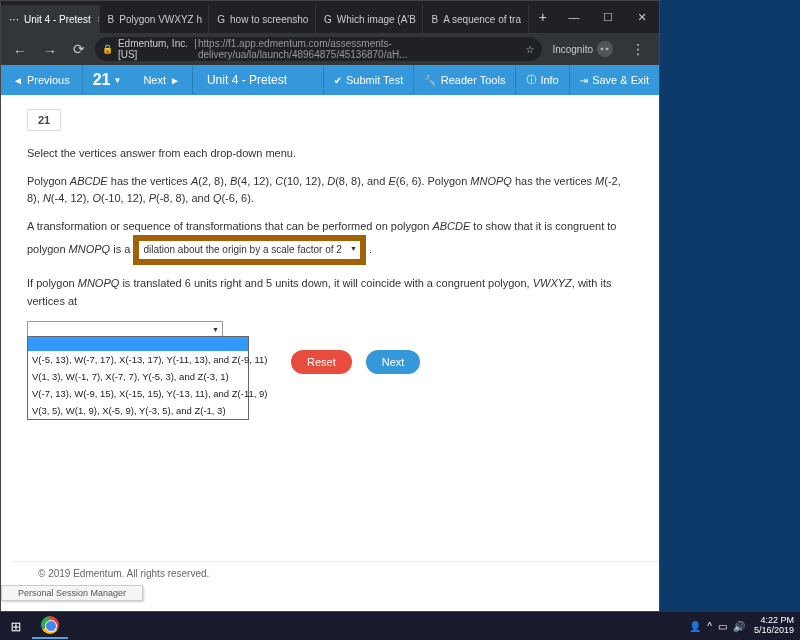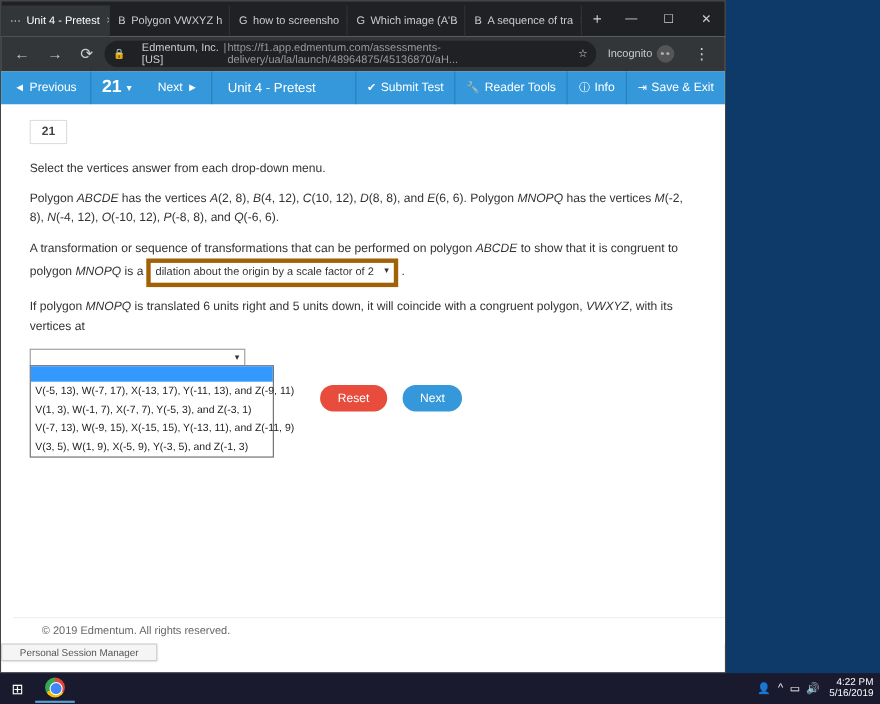--- a/index.html
+++ b/index.html
@@ -13,21 +13,21 @@
 .tab-close { margin-left: 6px; font-size: 11px; color: #aaa; }
 .tab-icon { margin-right: 5px; font-size: 10px; }
 .new-tab { color: #ccc; padding: 0 10px; font-size: 14px; }
 .win-controls { margin-left: auto; display: flex; }
 .win-btn { width: 34px; height: 28px; color: #ccc; display: flex; align-items: center; justify-content: center; font-size: 11px; }
 
 .nav-bar { background: #323639; height: 32px; display: flex; align-items: center; padding: 0 6px; gap: 4px; }
 .nav-btn { color: #ccc; font-size: 14px; padding: 4px 6px; }
 .url-bar { flex: 1; display: flex; align-items: center; background: #202124; border-radius: 12px; height: 24px; padding: 0 8px; font-size: 10px; color: #ccc; overflow: hidden; }
 .lock-icon { margin-right: 4px; font-size: 9px; }
-.url-secure { color: #ccc; margin-left: 11px; }
+.url-secure { color: #ccc; }
 .url-rest { color: #999; }
 .star-icon { margin-left: 6px; color: #ccc; }
 .incognito-badge { display: flex; align-items: center; gap: 4px; color: #ccc; font-size: 10px; padding: 0 6px; }
 .incog-icon { width: 16px; height: 16px; border-radius: 50%; background: #555; display: flex; align-items: center; justify-content: center; font-size: 9px; }
 .menu-dots { color: #ccc; padding: 0 8px; font-size: 14px; }
 
 .app-header { background: #3498db; height: 30px; display: flex; align-items: center; color: #fff; font-size: 11px; }
 .hdr-left { display: flex; align-items: center; }
 .hdr-btn { padding: 0 12px; display: flex; align-items: center; gap: 4px; height: 30px; border-right: 1px solid #2980b9; }
 .hdr-q { font-size: 16px; font-weight: bold; padding: 0 10px; display: flex; align-items: center; gap: 3px; }
@@ -35,21 +35,21 @@
 .hdr-title { padding: 0 14px; font-size: 12px; }
 .hdr-right { margin-left: auto; display: flex; }
 .hdr-rbtn { padding: 0 10px; display: flex; align-items: center; gap: 4px; height: 30px; border-left: 1px solid #2980b9; }
 .hdr-icon { font-size: 10px; }
 
 .content { padding: 14px 26px; background: #fff; height: calc(100% - 94px - 26px); position: relative; }
 .q-num { display: inline-block; border: 1px solid #ddd; padding: 4px 10px; font-size: 11px; font-weight: bold; color: #444; margin-bottom: 14px; }
 .q-text { font-size: 11px; color: #333; line-height: 1.6; }
 .q-text p { margin-bottom: 10px; }
 .italic { font-style: italic; }
-.dd-box { display: inline-block; border: 4px solid #a16207; padding: 1px 18px 1px 4px; font-size: 10px; position: relative; background: #fff; }
+.dd-box { display: inline-block; border: 6px solid #a16207; padding: 1px 18px 1px 4px; font-size: 10px; position: relative; background: #fff; }
 .dd-box::after { content: '▼'; position: absolute; right: 3px; top: 2px; font-size: 7px; color: #333; }
 .dd-open { position: relative; display: inline-block; width: 196px; }
 .dd-selected { border: 1px solid #999; height: 16px; background: #fff; position: relative; }
 .dd-selected::after { content: '▼'; position: absolute; right: 3px; top: 2px; font-size: 7px; color: #333; }
 .dd-list { position: absolute; top: 15px; left: 0; width: 222px; border: 1px solid #666; background: #fff; z-index: 10; }
 .dd-opt { font-size: 9.5px; padding: 1px 4px; color: #222; white-space: nowrap; }
 .dd-opt.hl { background: #3399ff; height: 14px; }
 
 .action-btns { position: absolute; left: 290px; top: 255px; display: flex; gap: 14px; }
 .btn { padding: 6px 16px; border-radius: 14px; font-size: 11px; color: #fff; border: none; cursor: pointer; }

